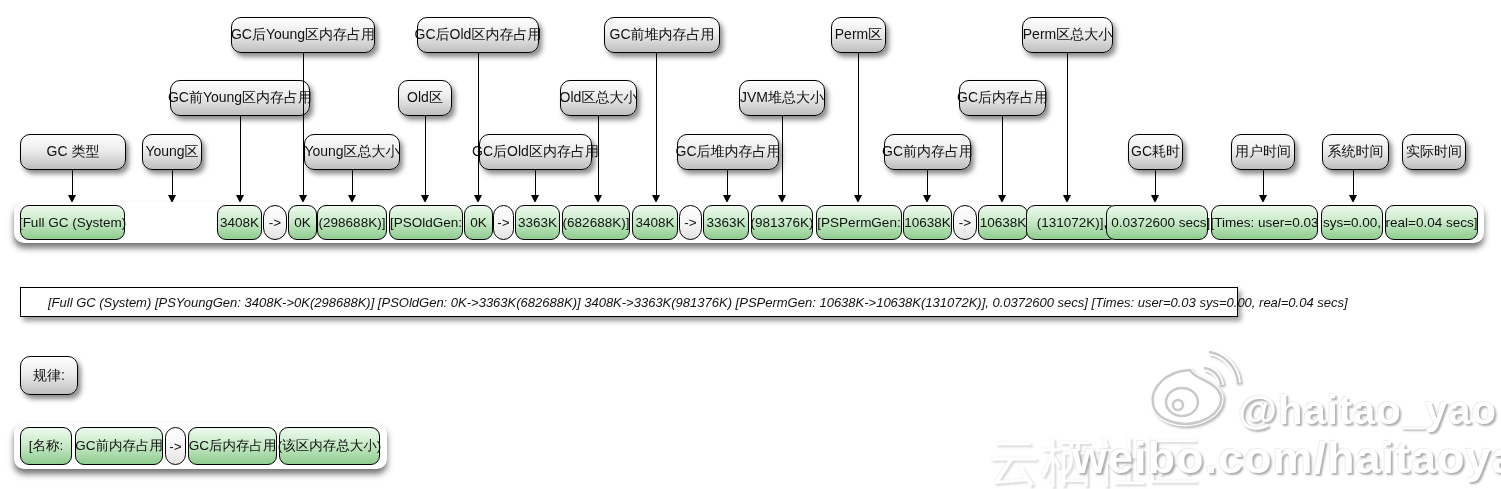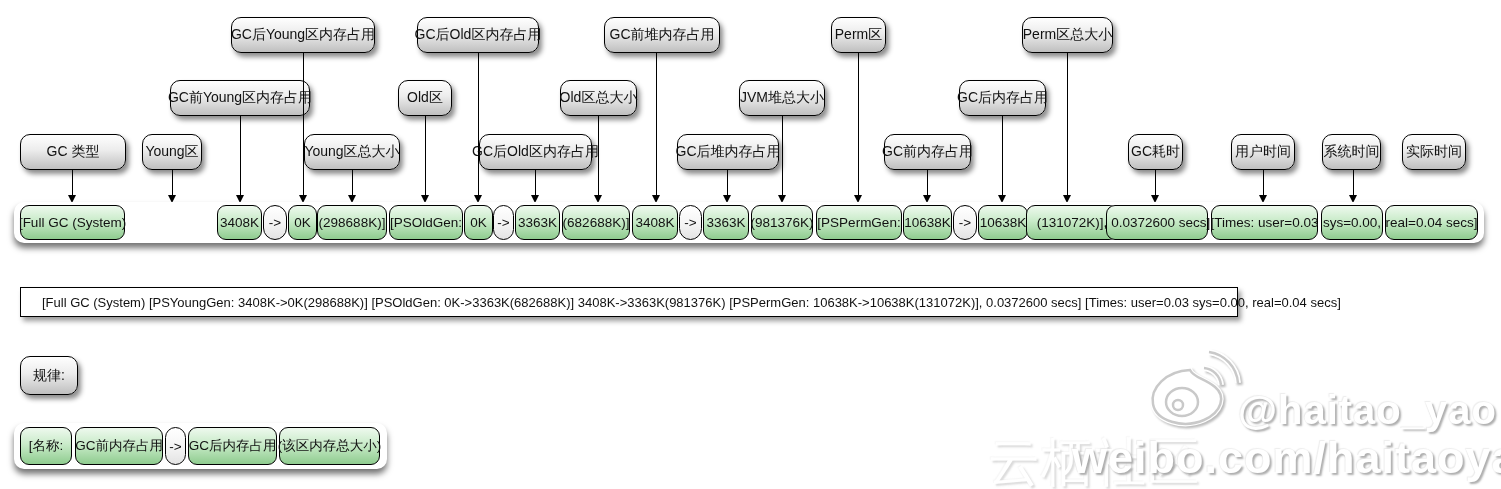--- a/index.html
+++ b/index.html
@@ -42,22 +42,22 @@
   .seg.op{
     background:linear-gradient(180deg,#ffffff 0%,#f4f4f4 55%,#e3e3e3 100%);
     border-radius:13px;font-weight:400;
   }
   .pseg{top:427px;height:38px;}
   
   .textbox{
     position:absolute;left:20px;top:287px;width:1218px;height:30px;box-sizing:border-box;
     border:1.6px solid #000;background:#fff;
     box-shadow:3px 4px 5px rgba(0,0,0,0.4);
-    display:flex;align-items:center;padding-left:21px;
-    font-size:13px;white-space:nowrap;
+    display:flex;align-items:center;padding-left:27px;
+    font-size:13px;white-space:nowrap;font-style:italic;
   }
   
   .rulebox{
     position:absolute;left:20px;top:356px;width:58px;height:39px;
     height:39px;font-size:14px;
   }
   
   .wm{
     position:absolute;color:#fff;white-space:nowrap;
     text-shadow:2px 2px 2px rgba(160,160,160,0.85), -1px -1px 1px rgba(225,225,225,0.6);
@@ -86,21 +86,21 @@
   <div class="lbl" style="left:959px;top:80px;width:87px">GC后内存占用</div>
 
   <div class="lbl" style="left:20px;top:134px;width:106px">GC 类型</div>
   <div class="lbl" style="left:142px;top:134px;width:60px">Young区</div>
   <div class="lbl" style="left:304px;top:134px;width:96px">Young区总大小</div>
   <div class="lbl" style="left:479px;top:134px;width:113px">GC后Old区内存占用</div>
   <div class="lbl" style="left:677px;top:134px;width:102px">GC后堆内存占用</div>
   <div class="lbl" style="left:884px;top:134px;width:87px">GC前内存占用</div>
   <div class="lbl" style="left:1128px;top:134px;width:55px">GC耗时</div>
   <div class="lbl" style="left:1231px;top:134px;width:64px">用户时间</div>
-  <div class="lbl" style="left:1322px;top:134px;width:59px">系统时间</div>
+  <div class="lbl" style="left:1322px;top:134px;width:67px">系统时间</div>
   <div class="lbl" style="left:1402px;top:134px;width:64px">实际时间</div>
 
   <div class="arrow" style="left:68px;top:170px;height:33px"></div>
   <div class="arrow" style="left:168px;top:170px;height:33px"></div>
   <div class="arrow" style="left:236px;top:116px;height:87px"></div>
   <div class="arrow" style="left:299px;top:53px;height:150px"></div>
   <div class="arrow" style="left:348px;top:170px;height:33px"></div>
   <div class="arrow" style="left:421px;top:116px;height:87px"></div>
   <div class="arrow" style="left:474px;top:53px;height:150px"></div>
   <div class="arrow" style="left:531px;top:170px;height:33px"></div>

